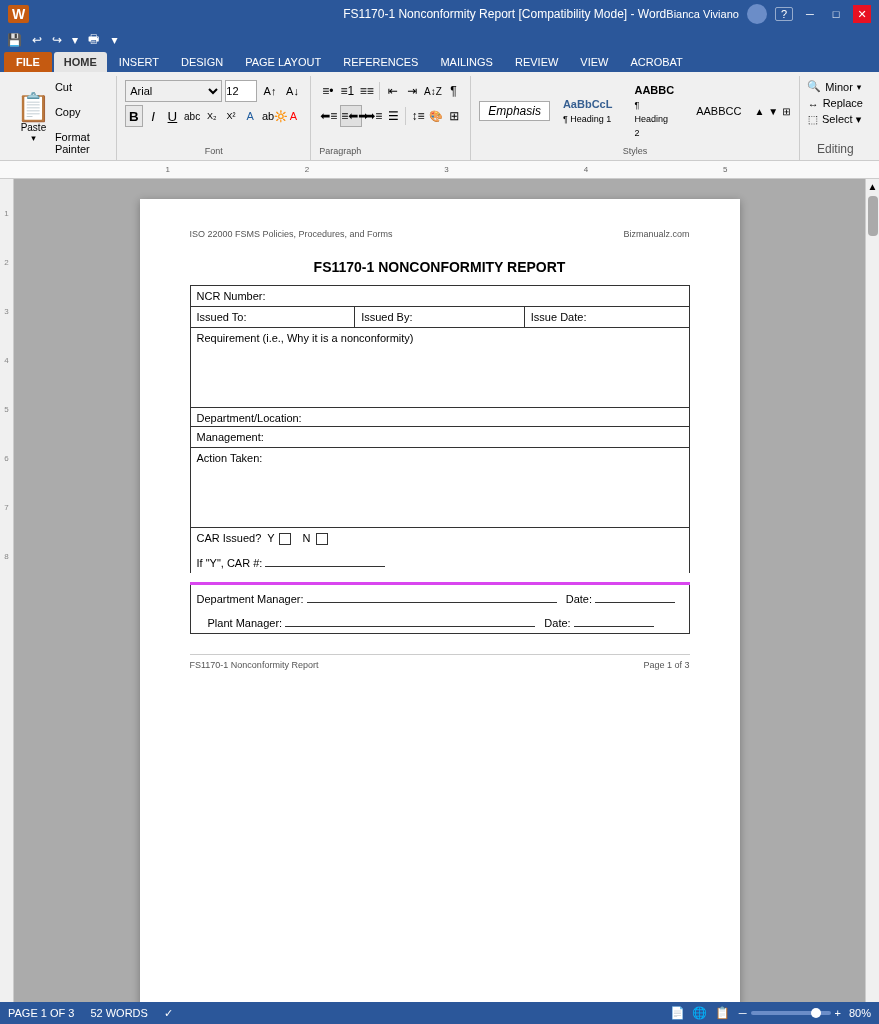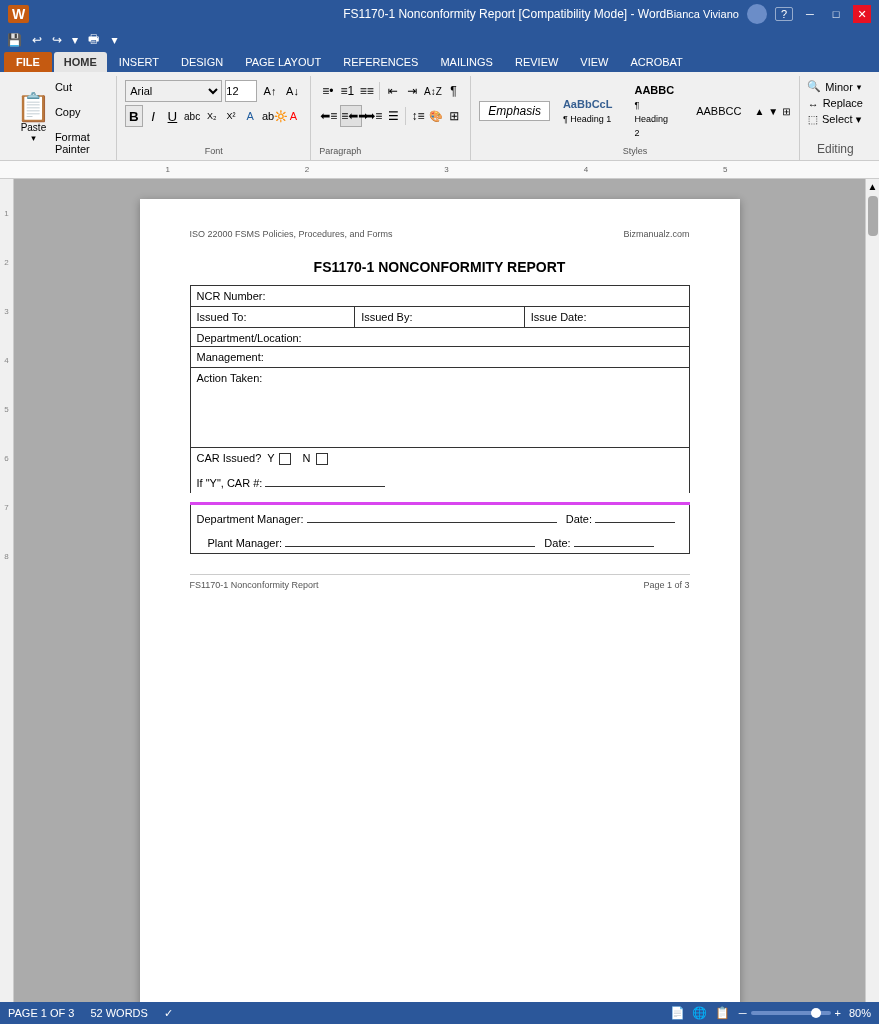--- a/index.html
+++ b/index.html
@@ -411,20 +411,25 @@
             <span>Issued To:</span>
           </td>
           <td style="width:34%;">
             <span>Issued By:</span>
           </td>
           <td style="width:33%;">
             <span>Issue Date:</span>
           </td>
         </tr>
 
+        <tr class="tall-row">
+          <td colspan="3">
+            <span>Requirement (i.e., Why it is a nonconformity)</span>
+          </td>
+        </tr>
 
 
         <tr>
           <td colspan="3" style="padding:4px 6px 2px;">
             <span>Department/Location:</span>
           </td>
         </tr>
         <tr>
           <td colspan="3" style="border-top:none;">
             <span>Management:</span>

